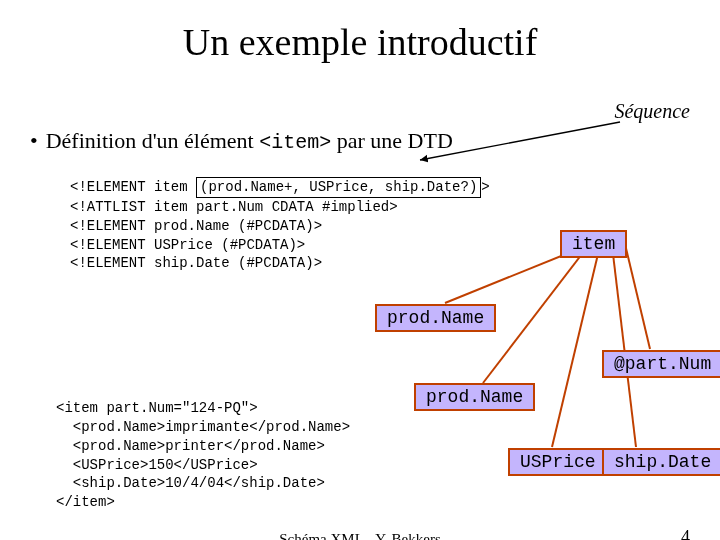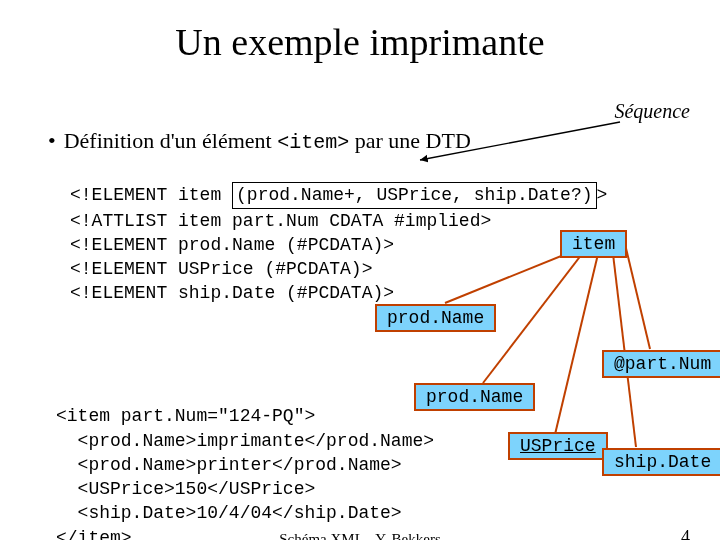--- a/index.html
+++ b/index.html
@@ -22,42 +22,42 @@
   }
   .sequence {
     position: absolute;
     right: 30px;
     top: 80px;
     font-style: italic;
     font-size: 20px;
   }
   .bullet {
     font-size: 22px;
-    margin-left: 48px;
+    margin-left: 30px;
   }
   .bullet .dot { margin-right: 8px; }
   .code {
     font-family: "Courier New", monospace;
-    font-size: 18px;
+    font-size: 14px;
     white-space: pre;
     margin-left: 70px;
     line-height: 1.35;
   }
   .code-inline {
     font-family: "Courier New", monospace;
     font-size: 20px;
   }
   .boxed {
     border: 1.5px solid #000;
     padding: 0 3px;
     display: inline-block;
   }
   .orange-box {
     border: 2px solid #c04000;
-    background: #7dd3fc;
+    background: #c4b5fd;
     font-family: "Courier New", monospace;
     font-size: 18px;
     padding: 2px 10px;
     position: absolute;
     text-align: center;
   }
   .footer {
     position: absolute;
     bottom: 12px;
     width: 720px;
@@ -74,21 +74,21 @@
     position: absolute;
     left: 0; top: 0;
     width: 720px; height: 540px;
     pointer-events: none;
   }
 </style>
 </head>
 <body>
 <div class="slide">
 
-<h1 class="title">Un exemple imprimante</h1>
+<h1 class="title">Un exemple introductif</h1>
 
 <div class="sequence">Séquence</div>
 
 <svg class="lines">
   <defs>
     <marker id="ah" markerWidth="8" markerHeight="8" refX="6" refY="3" orient="auto">
       <path d="M0,0 L6,3 L0,6 Z" fill="#000"></path>
     </marker>
   </defs>
   <line x1="620" y1="102" x2="420" y2="140" stroke="#000" stroke-width="1.3" marker-end="url(#ah)"></line>
@@ -117,20 +117,20 @@
 <span>  &lt;prod.Name&gt;imprimante&lt;/prod.Name&gt;</span>
 <span>  &lt;prod.Name&gt;printer&lt;/prod.Name&gt;</span>
 <span>  &lt;USPrice&gt;150&lt;/USPrice&gt;</span>
 <span>  &lt;ship.Date&gt;10/4/04&lt;/ship.Date&gt;</span>
 <span>&lt;/item&gt;</span>
 </div>
 
 <div class="orange-box" style="left:560px; top:210px;">item</div>
 <div class="orange-box" style="left:375px; top:284px;">prod.Name</div>
 <div class="orange-box" style="left:414px; top:363px;">prod.Name</div>
-<div class="orange-box" style="left:508px; top:412px;text-decoration:underline;">USPrice</div>
+<div class="orange-box" style="left:508px; top:428px;">USPrice</div>
 <div class="orange-box" style="left:602px; top:428px;">ship.Date</div>
 <div class="orange-box" style="left:602px; top:330px;">@part.Num</div>
 
 <div class="footer">Schéma XML - Y. Bekkers</div>
 <div class="pagenum">4</div>
 
 </div>
 
 </body></html>

